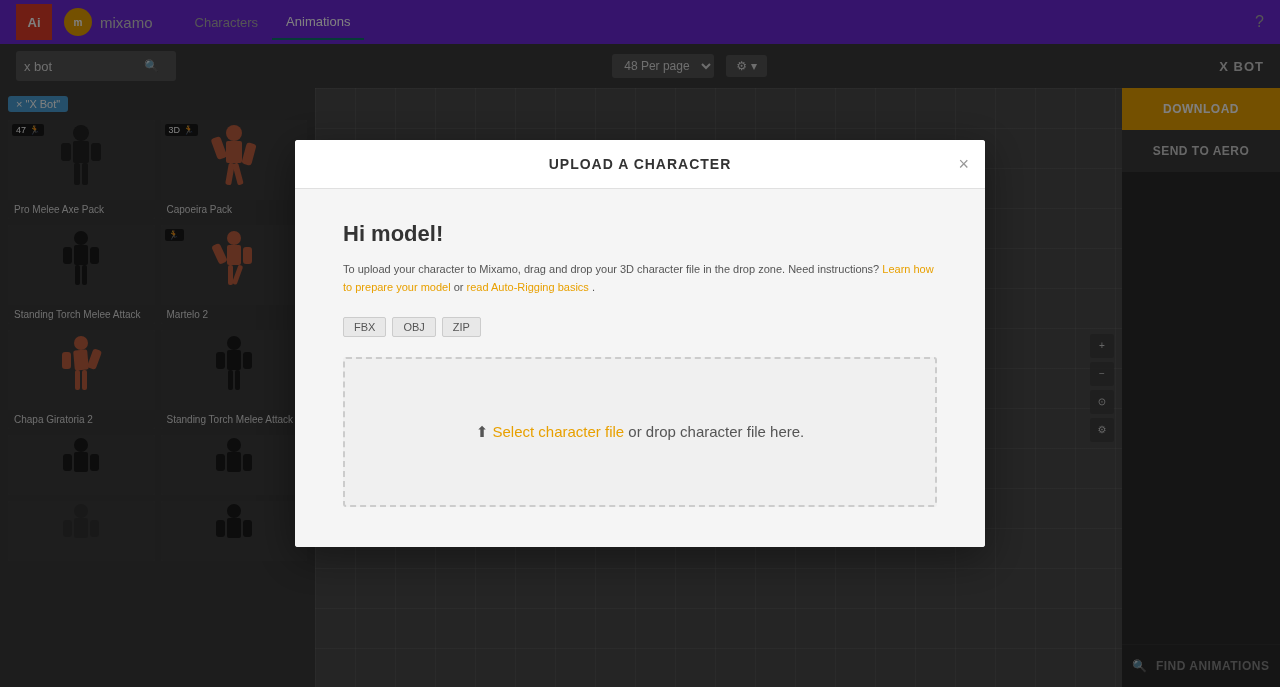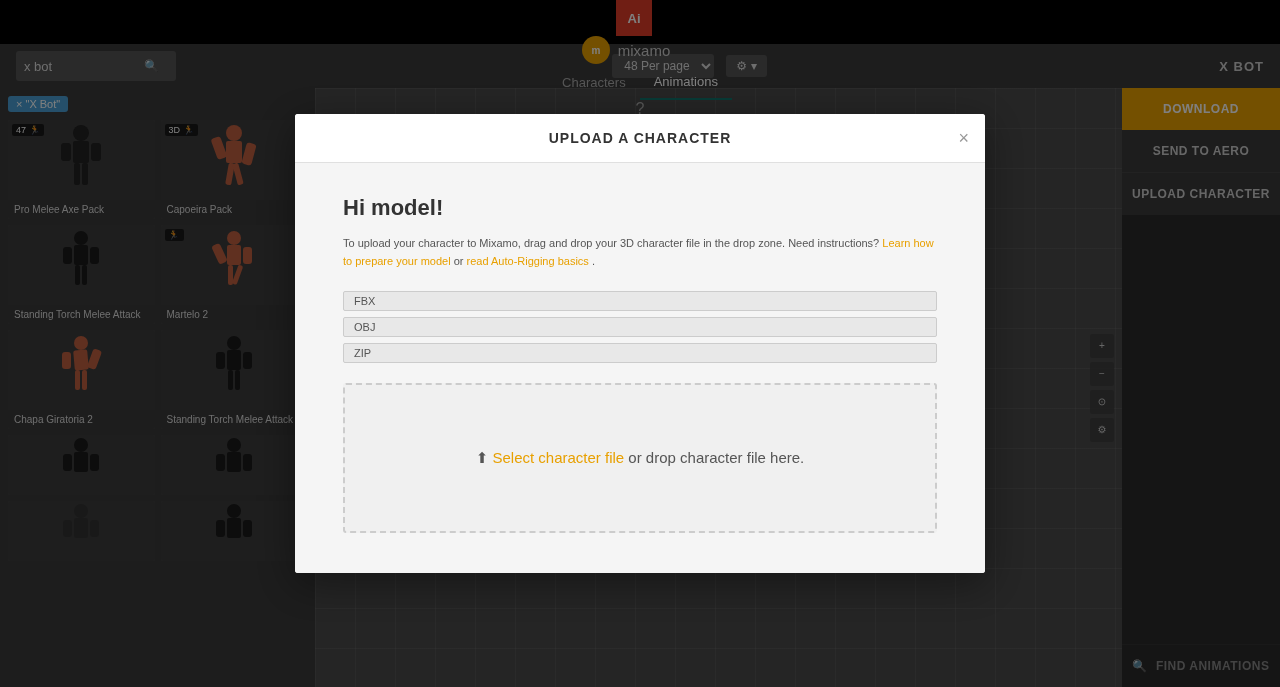--- a/index.html
+++ b/index.html
@@ -1,27 +1,26 @@
 <!DOCTYPE html>
 <html><head>
   <meta charset="utf-8">
   <style>
     * { box-sizing: border-box; margin: 0; padding: 0; }
     body { font-family: Arial, sans-serif; background: #2a2a2a; color: #333; overflow: hidden; width: 1280px; height: 687px; }
 
     
     .top-nav {
-      background: #000000;
+      background: #6d28d9;
       height: 44px;
       display: flex;
       align-items: center;
       padding: 0 16px;
       position: relative;
       z-index: 1;
-      flex-direction: column;
     }
     .adobe-logo {
       background: #e03c28;
       width: 36px; height: 36px;
       display: flex; align-items: center; justify-content: center;
       color: white; font-weight: bold; font-size: 13px;
       margin-right: 12px; flex-shrink: 0;
     }
     .mixamo-logo {
       display: flex; align-items: center; gap: 8px; margin-right: 28px;
@@ -210,21 +209,21 @@
       background: #f5f5f5;
       padding: 32px 48px 40px;
     }
     .modal-greeting {
       font-size: 22px; font-weight: bold; color: #333; margin-bottom: 14px;
     }
     .modal-desc {
       font-size: 11px; color: #555; line-height: 1.6; margin-bottom: 20px;
     }
     .modal-link { color: #e8a000; text-decoration: none; }
-    .format-tags { display: flex; gap: 6px; margin-bottom: 20px; flex-direction: column; }
+    .format-tags { display: flex; gap: 6px; margin-bottom: 20px; }
     .format-tag {
       border: 1px solid #ccc; background: #e8e8e8;
       padding: 3px 10px; font-size: 11px; color: #555;
       border-radius: 2px;
     }
     .drop-zone {
       border: 2px dashed #ccc;
       background: #f0f0f0;
       border-radius: 3px;
       height: 150px;
@@ -437,21 +436,20 @@
       <button class="viewer-btn">+</button>
       <button class="viewer-btn">−</button>
       <button class="viewer-btn">⊙</button>
       <button class="viewer-btn">⚙</button>
     </div>
   </div>
 
   <div class="right-sidebar">
     <button class="sidebar-btn btn-download">DOWNLOAD</button>
     <button class="sidebar-btn btn-send">SEND TO AERO</button>
-    <button class="sidebar-btn btn-upload">UPLOAD CHARACTER</button>
     <div style="flex:1;"></div>
     <button class="sidebar-btn btn-find">
       <span class="find-icon">🔍</span>
       <span>FIND ANIMATIONS</span>
     </button>
   </div>
 </div>
 
 <div class="overlay">
   <div class="modal">

